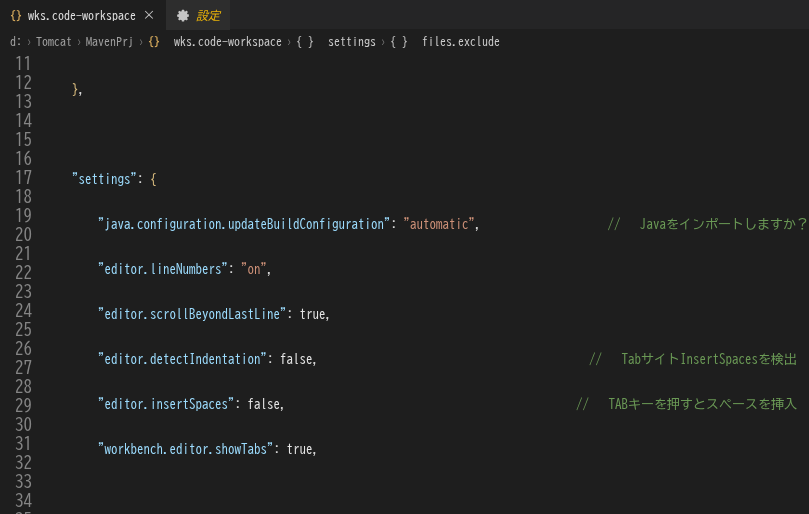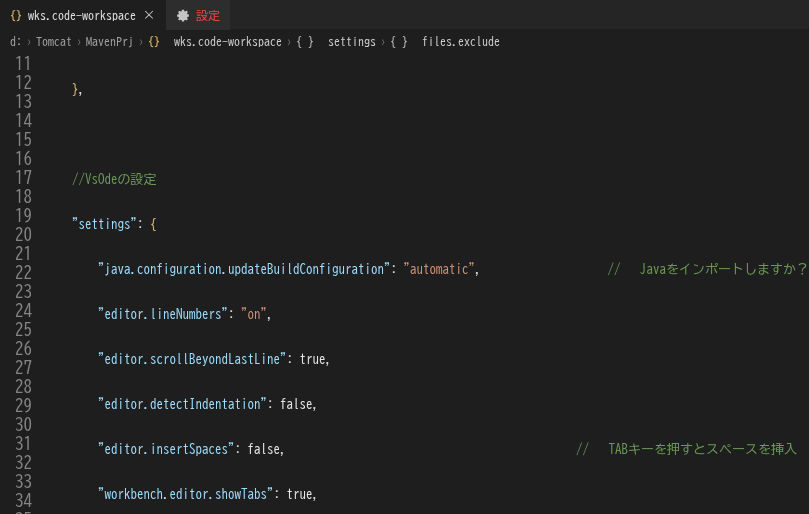--- a/index.html
+++ b/index.html
@@ -23,21 +23,21 @@
     align-items: center;
     gap: 6px;
     height: 30px;
     padding: 0 10px;
     background: #2d2d2d;
     font-size: 12px;
     cursor: pointer;
   }
   .tab.active { background: #1e1e1e; color: #ffffff; }
   .tab .lbl { color: #e0e0e0; }
-  .tab.dim .lbl { color: #ef4444; }
+  .tab.dim .lbl { color: #eab308; font-style: italic; }
   .close-x { color: #c5c5c5; font-size: 14px; line-height: 1; }
   .icon-braces { color: #cfa55a; font-weight: bold; }
   .icon-gear { color: #c5c5c5; }
   .breadcrumbs {
     display: flex;
     align-items: center;
     gap: 4px;
     height: 22px;
     padding: 0 10px;
     font-size: 12px;
@@ -143,26 +143,25 @@
       <div>30</div>
       <div>31</div>
     <div>32</div>
       <div>33</div>
       <div>34</div>
     <div>35</div>
   </div>
   <div class="code">
     <div class="line"><span class="ind"></span><span class="c-brace">}</span><span class="c-punc">,</span></div>
     <div class="line"></div>
-    <div class="line"><span class="ind"></span><span class="c-cmt">//VsOdeの設定</span></div>
     <div class="line"><span class="ind"></span><span class="c-key">"settings"</span><span class="c-punc">: </span><span class="c-brace">{</span></div>
     <div class="line"><span class="ind"></span><span class="ind"></span><span class="c-key">"java.configuration.updateBuildConfiguration"</span><span class="c-punc">: </span><span class="c-str">"automatic"</span><span class="c-punc">,</span><span class="c-cmt" style="margin-left:auto;"><span>//</span>   <span>Javaをインポートしますか？</span></span></div>
     <div class="line"><span class="ind"></span><span class="ind"></span><span class="c-key">"editor.lineNumbers"</span><span class="c-punc">: </span><span class="c-str">"on"</span><span class="c-punc">,</span></div>
     <div class="line"><span class="ind"></span><span class="ind"></span><span class="c-key">"editor.scrollBeyondLastLine"</span><span class="c-punc">: </span><span class="c-bool">true</span><span class="c-punc">,</span></div>
-    <div class="line"><span class="ind"></span><span class="ind"></span><span class="c-key">"editor.detectIndentation"</span><span class="c-punc">: </span><span class="c-bool">false</span><span class="c-punc">,</span></div>
+    <div class="line"><span class="ind"></span><span class="ind"></span><span class="c-key">"editor.detectIndentation"</span><span class="c-punc">: </span><span class="c-bool">false</span><span class="c-punc">,</span><span class="c-cmt" style="margin-left:auto;padding-right:12px;"><span>//</span>   <span>TabサイトInsertSpacesを検出</span></span></div>
     <div class="line"><span class="ind"></span><span class="ind"></span><span class="c-key">"editor.insertSpaces"</span><span class="c-punc">: </span><span class="c-bool">false</span><span class="c-punc">,</span><span class="c-cmt" style="margin-left:auto;padding-right:12px;"><span>//</span>   <span>TABキーを押すとスペースを挿入</span></span></div>
     <div class="line"><span class="ind"></span><span class="ind"></span><span class="c-key">"workbench.editor.showTabs"</span><span class="c-punc">: </span><span class="c-bool">true</span><span class="c-punc">,</span></div>
     
     
     
     
     
     
     
     

